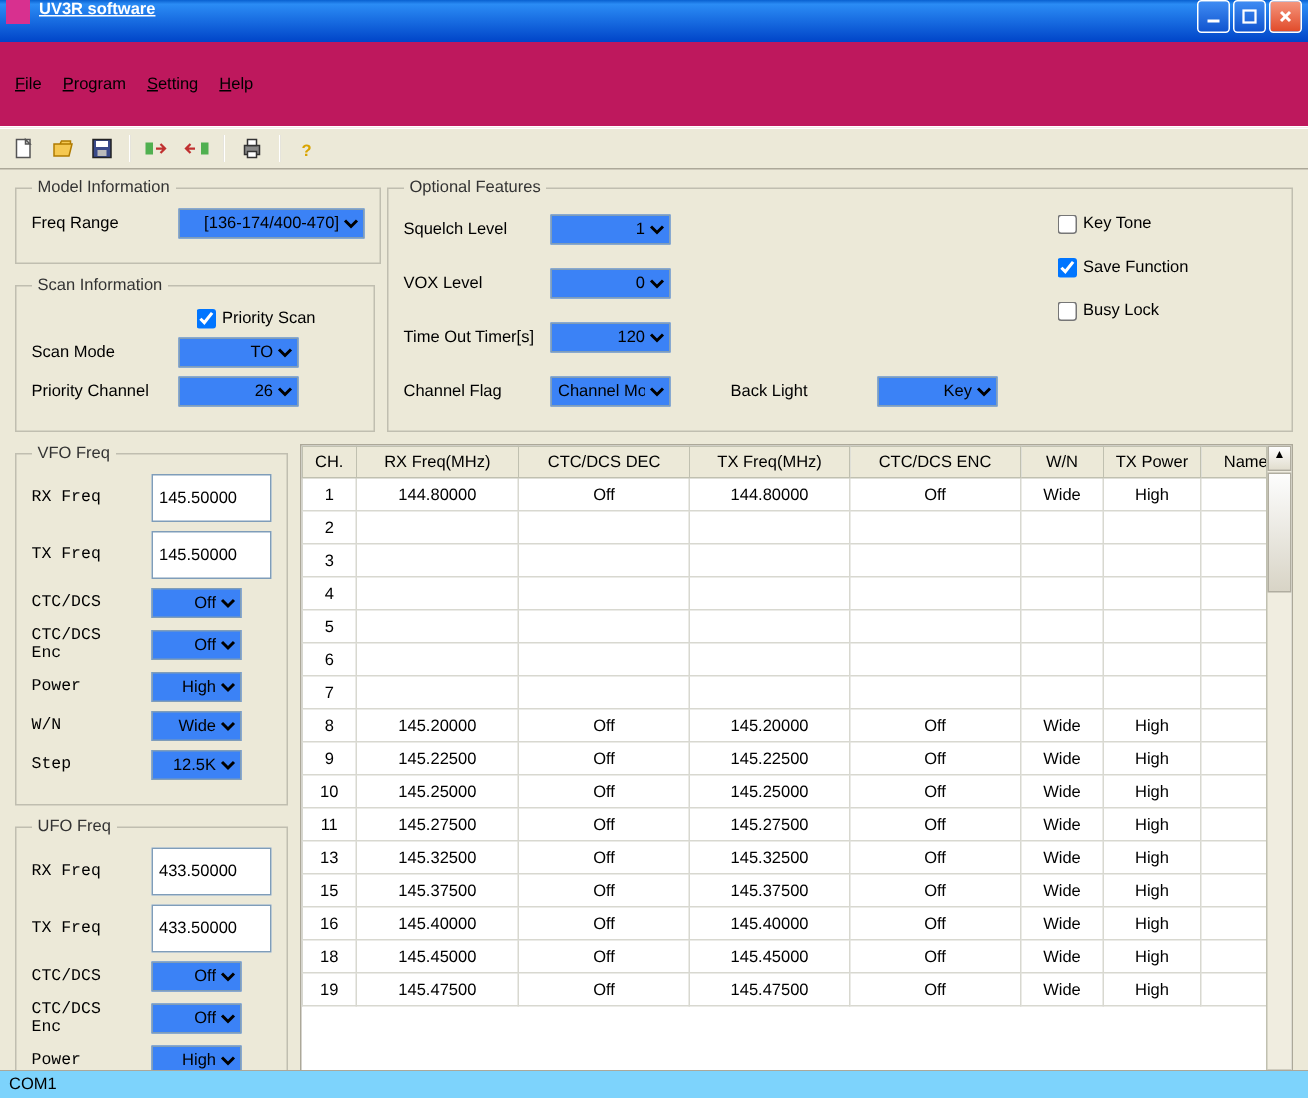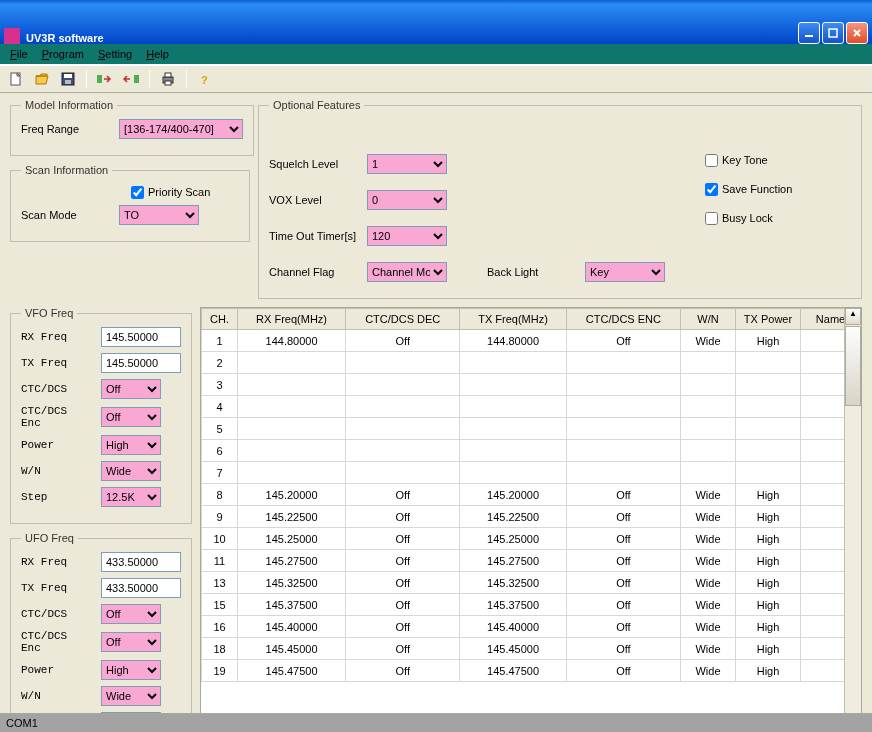--- a/index.html
+++ b/index.html
@@ -1,53 +1,53 @@
 <!DOCTYPE html>
 <html><head>
 <meta charset="utf-8">
 <style>
 * { box-sizing: border-box; margin: 0; padding: 0; font-family: Tahoma, sans-serif; font-size: 11px; }
 body { background: #ece9d8; width: 872px; height: 732px; overflow: hidden; }
-.titlebar { background: linear-gradient(to bottom, #0960d0 0%, #2b8cf5 10%, #0044c8 100%); height: 44px; display: flex; align-items: flex-end; padding: 0 4px; color: white; font-weight: bold; font-size: 13px; }
+.titlebar { background: linear-gradient(to bottom, #0960d0 0%, #2b8cf5 10%, #0044c8 100%); height: 28px; display: flex; align-items: flex-start; padding: 0 4px; color: white; font-weight: bold; font-size: 13px; text-decoration: underline; }
 .titlebar .app-icon { width: 16px; height: 16px; background: #d8308f; margin-right: 6px; display: inline-block; }
 .titlebar .spacer { flex: 1; }
 .winbtn { width: 22px; height: 22px; margin-left: 2px; border: 1px solid #fff; border-radius: 3px; display: flex; align-items: center; justify-content: center; color: white; font-weight: bold; font-size: 12px; cursor: pointer; }
 .winbtn.min, .winbtn.max { background: linear-gradient(to bottom,#3f8cf3,#1154cf); }
 .winbtn.close { background: linear-gradient(to bottom,#f5967d,#e14b2a); }
-.menubar { background: #0f766e; padding: 2px 6px; display: flex; gap: 6px; border-bottom: 1px solid #fff; }
+.menubar { background: #be185d; padding: 20px 6px; display: flex; gap: 6px; border-bottom: 1px solid #fff; }
 .menubar span { padding: 2px 4px; cursor: default; }
 .menubar span u { text-decoration: underline; }
 .toolbar { background: #ece9d8; padding: 3px 6px; display: flex; align-items: center; gap: 6px; border-bottom: 1px solid #aca899; border-top: 1px solid #fff; }
 .tbtn { width: 20px; height: 20px; display: flex; align-items: center; justify-content: center; cursor: pointer; }
 .tsep { width: 1px; height: 18px; background: #aca899; margin: 0 2px; border-right: 1px solid #fff; }
 .content { padding: 6px 10px; }
 .row1 { display: flex; gap: 8px; }
 fieldset { border: 1px solid #c0beb0; padding: 8px 10px 10px 10px; margin-bottom: 8px; position: relative; }
 legend { padding: 0 4px; color: #333; }
 .fld { display: flex; align-items: center; margin-bottom: 6px; gap: 8px; }
 .fld label { width: 90px; }
 .fld.narrow label { width: 72px; font-family: Liberation Mono, monospace; }
-input[type=text] { border: 1px solid #7f9db9; height: 20px; padding: 1px 4px; width: 80px; background: white; }
-select { border: 1px solid #7f9db9; height: 20px; width: 80px; background: #f9a8d4; }
+input[type=text] { border: 1px solid #7f9db9; height: 32px; padding: 1px 4px; width: 80px; background: white; }
+select { border: 1px solid #7f9db9; height: 20px; width: 80px; background: #3b82f6; text-align: right; }
 .sel-wide { width: 124px; }
 .sel-sm { width: 60px; }
 input[type=checkbox] { width: 13px; height: 13px; margin-right: 4px; }
 .optcols { display: flex; gap: 40px; }
-.optcol { display: flex; flex-direction: column; gap: 10px; padding-top: 4px; margin-top: 31px; }
+.optcol { display: flex; flex-direction: column; gap: 10px; padding-top: 4px; }
 .cb { display: flex; align-items: flex-start; margin-bottom: 6px; }
 .lower { display: flex; gap: 8px; }
 .leftcol { width: 182px; }
 .tablewrap { flex: 1; border: 1px solid #aca899; background: white; position: relative; height: 435px; overflow: hidden; }
 table { border-collapse: collapse; width: 100%; }
 th { background: #ece9d8; border: 1px solid #c0c0b0; padding: 4px 2px; font-weight: normal; text-align: center; position: sticky; top: 0; }
 td { border: 1px solid #d8d8d0; padding: 3px 2px; text-align: center; height: 22px; }
 .scrollbar { position: absolute; right: 0; top: 0; bottom: 0; width: 17px; background: #f0ede0; border-left: 1px solid #c0c0b0; }
 .sbtn { height: 17px; background: linear-gradient(#fdfdfd,#e1ddce); border: 1px solid #b0ada0; text-align: center; font-size: 8px; }
 .sthumb { position: absolute; top: 18px; height: 80px; left: 0; right: 0; background: linear-gradient(#fdfdfd,#d8d4c6); border: 1px solid #b0ada0; }
-.status { border-top: 1px solid #aca899; padding: 3px 6px; background: #a3a3a3; position: fixed; bottom: 0; left: 0; right: 0; }
+.status { border-top: 1px solid #aca899; padding: 3px 6px; background: #7dd3fc; position: fixed; bottom: 0; left: 0; right: 0; }
 .pri-row { display: flex; margin: 2px 0 6px 110px; }
 .opt-right label { width: 90px; display:inline-block; }
 svg { display: block; }
 </style>
 </head>
 <body>
 
 <div class="titlebar">
   <span class="app-icon"></span>
   <span>UV3R software</span>
@@ -137,20 +137,24 @@
       </fieldset>
       <fieldset>
         <legend>Scan Information</legend>
         <div class="pri-row">
           <input type="checkbox" id="pscan" checked="" style="">
           <label>Priority Scan</label>
         </div>
         <div class="fld">
           <label>Scan Mode</label>
           <select><option>TO</option></select>
+        </div>
+        <div class="fld">
+          <label>Priority Channel</label>
+          <select><option>26</option></select>
         </div>
       </fieldset>
     </div>
     <fieldset style="flex:1">
       <legend>Optional Features</legend>
       <div class="optcols">
         <div class="optcol">
           <div class="fld">
               <label>Squelch Level</label>
               <select><option>1</option></select>

